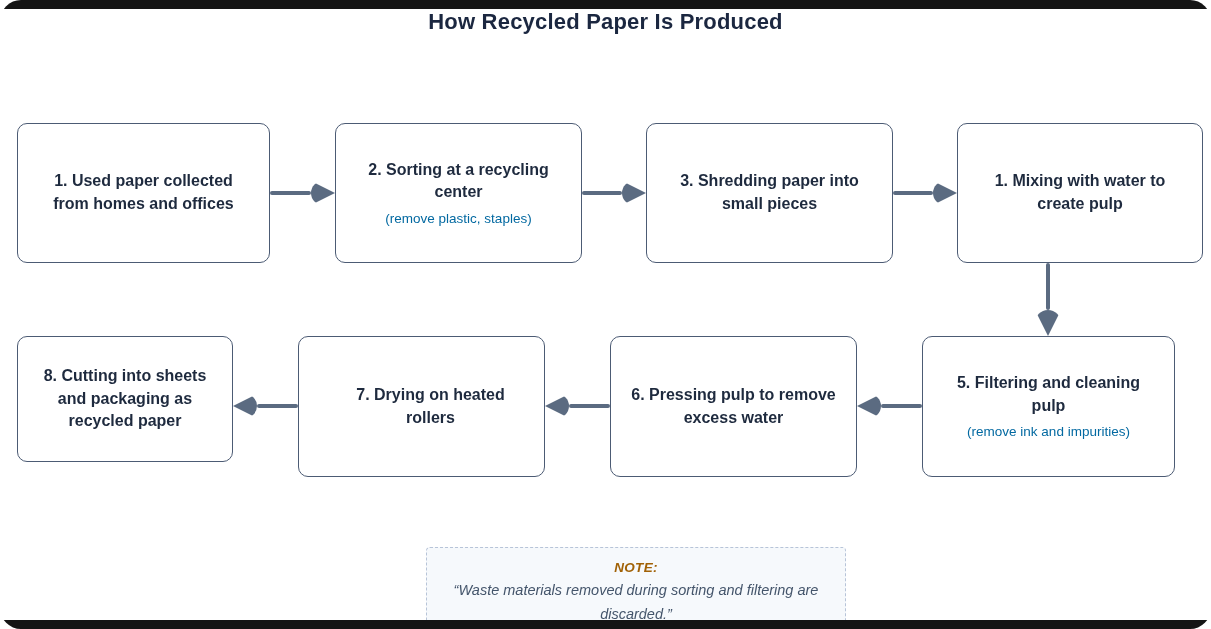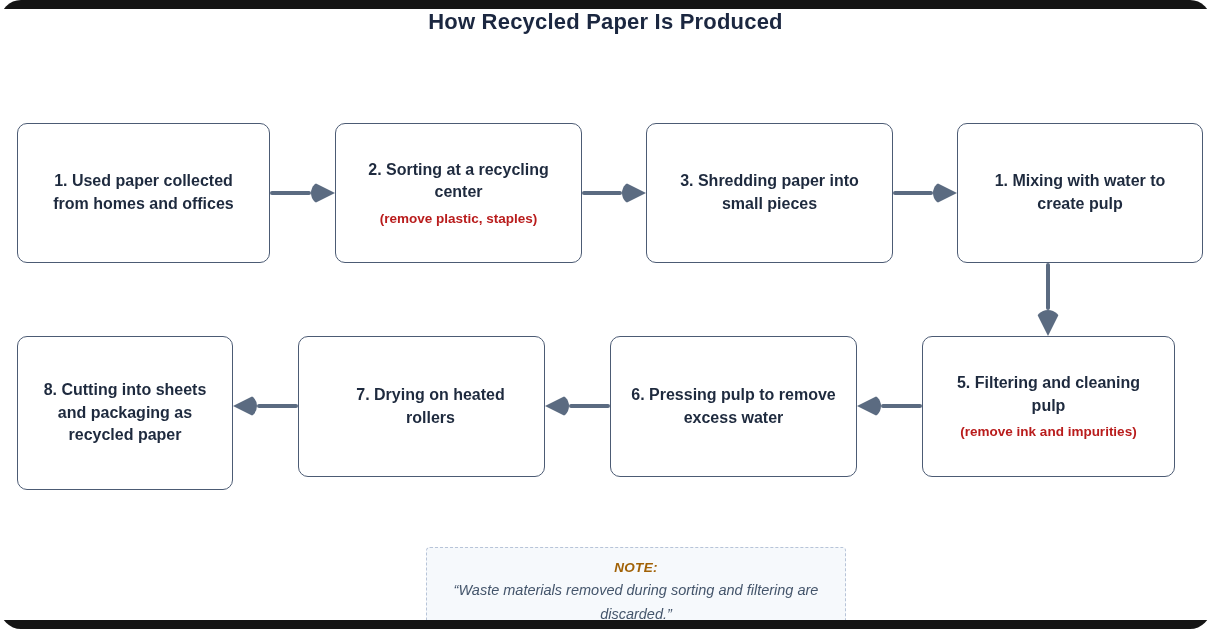--- a/index.html
+++ b/index.html
@@ -21,33 +21,33 @@
   .node {
     position: absolute; background: #ffffff;
     border: 1.5px solid #4c5b74; border-radius: 10px;
     display: flex; flex-direction: column; align-items: center; justify-content: center;
     text-align: center; padding: 10px 18px;
   }
   .node-label {
     font-size: 16px; font-weight: 700; color: #1e2a3e; line-height: 1.42;
   }
   .node-sublabel {
-    font-size: 13.5px; font-weight: 700; color: #b91c1c; margin-top: 6px; line-height: 1.3;
+    font-size: 13.5px; font-weight: 400; color: #0369a1; margin-top: 6px; line-height: 1.3;
   }
 
   
   .node-1 { left: 17px;  top: 123px; width: 253px; height: 140px; }
   .node-2 { left: 335px; top: 123px; width: 247px; height: 140px; }
   .node-3 { left: 646px; top: 123px; width: 247px; height: 140px; text-align: center; }
   .node-4 { left: 957px; top: 123px; width: 246px; height: 140px; }
   
   .node-5 { left: 922px; top: 336px; width: 253px; height: 141px; }
   .node-6 { left: 610px; top: 336px; width: 247px; height: 141px; }
   .node-7 { left: 298px; top: 336px; width: 247px; height: 141px; padding-left: 36px; }
-  .node-8 { left: 17px;  top: 336px; width: 216px; height: 154px; }
+  .node-8 { left: 17px;  top: 336px; width: 216px; height: 126px; }
 
   
   .arrow-h { position: absolute; height: 24px; display: flex; align-items: center; }
   .arrow-h .shaft { flex: 1 1 auto; height: 4px; background: #5b6b81; }
   .arrow-h .head-right {
     width: 0; height: 0;
     border-top: 12px solid transparent; border-bottom: 12px solid transparent;
     border-left: 24px solid #5b6b81;
   }
   .arrow-h .head-left {

